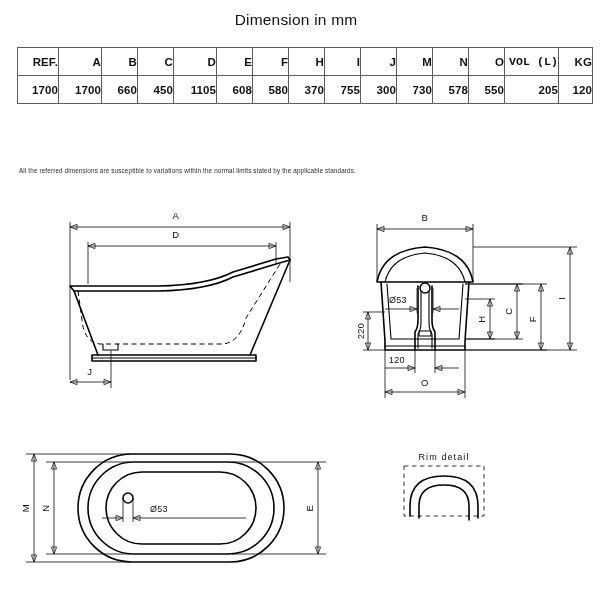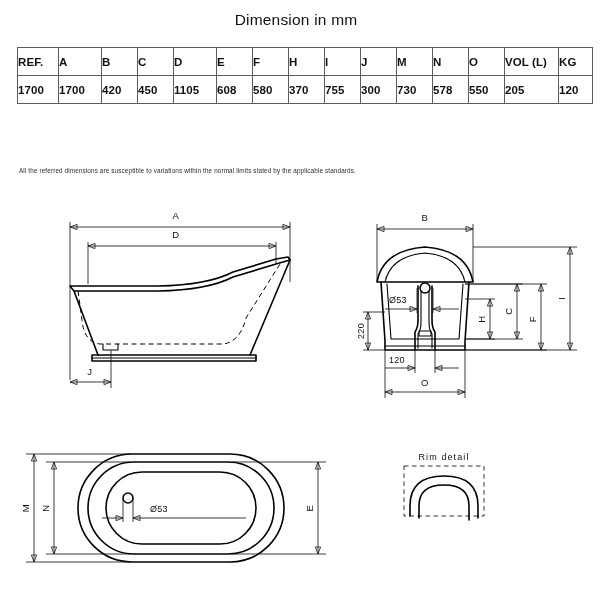--- a/index.html
+++ b/index.html
@@ -43,39 +43,39 @@
     top: 47px;
     width: 566px;
   }
   table.dim-table {
     border-collapse: collapse;
     width: 566px;
     table-layout: fixed;
   }
   table.dim-table td, table.dim-table th {
     border: 1px solid #5d5d5d;
-    text-align: left;
+    text-align: right;
     vertical-align: middle;
     font-size: 11.5px;
     font-weight: 700;
     height: 27px;
     padding: 0;
     color: #111;
     background: #fff;
     letter-spacing: 0.1px;
   }
   table.dim-table th {
     font-size: 11.5px;
     font-weight: 700;
   }
   .col-ref  { width: 40px; }
   .col-a    { width: 42px; }
   .col-std  { width: 35px; }
   .col-d    { width: 42px; }
-  .col-vol  { width: 53px; }
+  .col-vol  { width: 53px; font-family: Liberation Mono, monospace; }
   .col-kg   { width: 33px; }
 
   #table-note {
     position: absolute;
     left: 19px;
     top: 167px;
     font-size: 6.3px;
     color: #2b2b2b;
     letter-spacing: 0.15px;
     white-space: nowrap;
@@ -179,21 +179,21 @@
           <th class="col-std">N</th>
           <th class="col-std">O</th>
           <th class="col-vol">VOL (L)</th>
           <th class="col-kg">KG</th>
         </tr>
       </thead>
       <tbody>
         <tr>
           <td>1700</td>
           <td>1700</td>
-          <td>420</td>
+          <td>660</td>
           <td>450</td>
           <td>1105</td>
           <td>608</td>
           <td>580</td>
           <td>370</td>
           <td>755</td>
           <td>300</td>
           <td>730</td>
           <td>578</td>
           <td>550</td>

